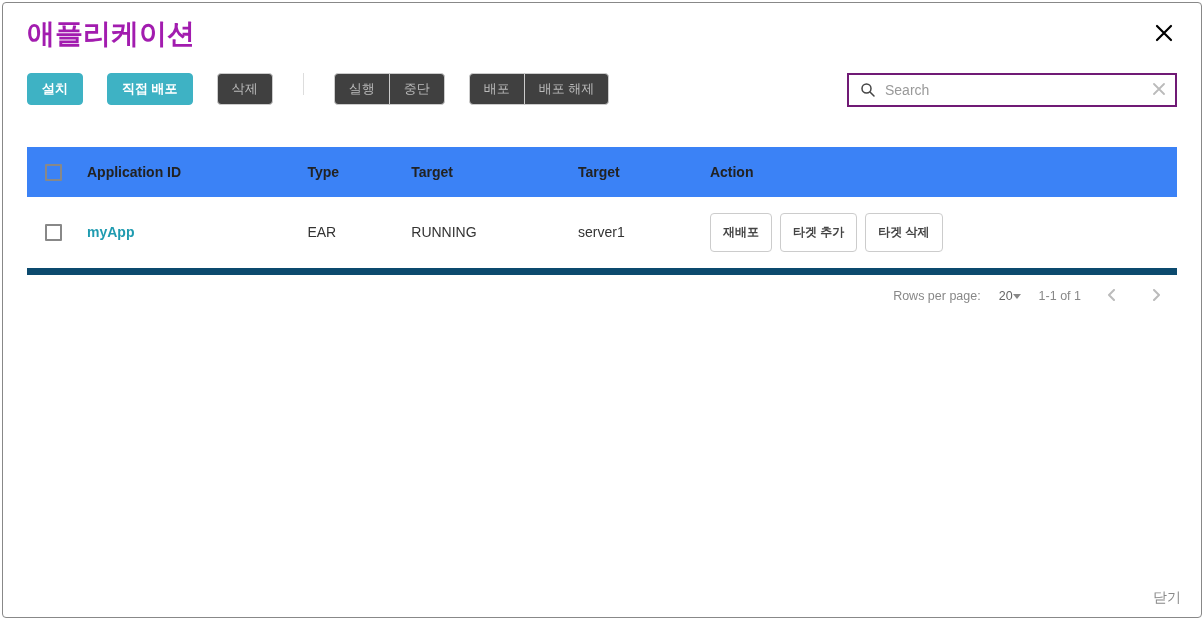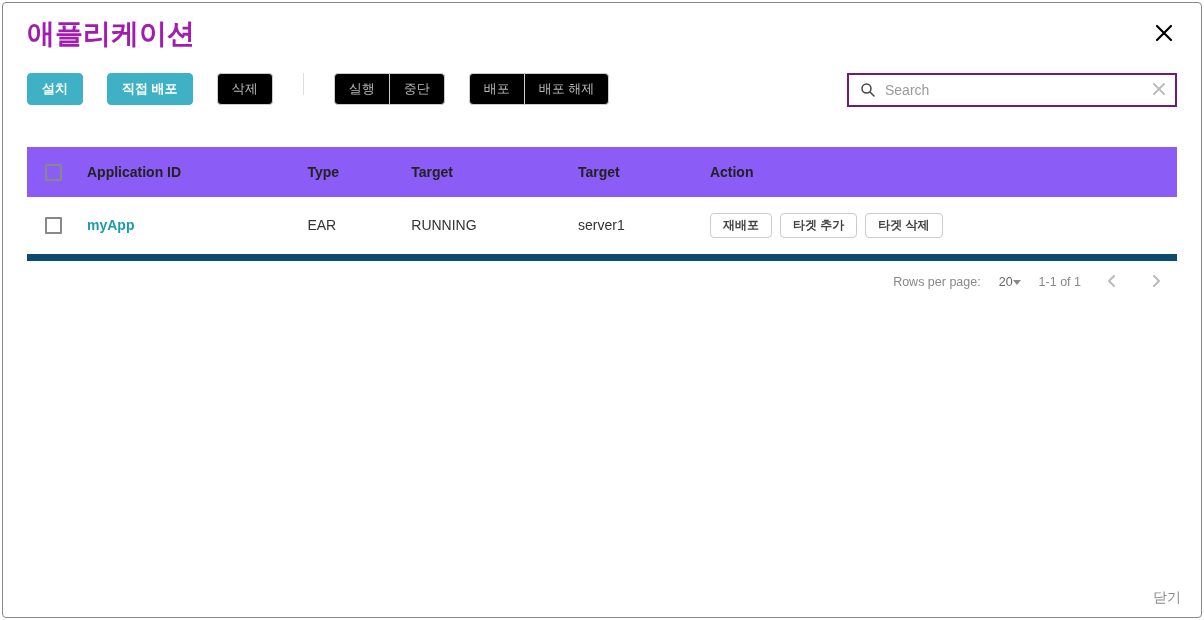--- a/index.html
+++ b/index.html
@@ -43,21 +43,21 @@
       overflow: auto;
     }
     .toolbar {
       display: flex;
       align-items: flex-start;
       gap: 24px;
       margin-bottom: 40px;
     }
     .btn {
       border: 1px solid #ccc;
-      background: #000000;
+      background: #404040;
       border-radius: 4px;
       padding: 0 14px;
       height: 32px;
       font-size: 13px;
       cursor: pointer;
       color: #bbb;
       font-family: inherit;
     }
     .btn.primary {
       background: #3eb2c4;
@@ -104,21 +104,21 @@
     .search-clear {
       color: #bbb;
       font-size: 16px;
       cursor: pointer;
     }
     table.app-table {
       width: 100%;
       border-collapse: collapse;
     }
     .app-table thead tr {
-      background: #8b5cf6;
+      background: #3b82f6;
     }
     .app-table th {
       text-align: left;
       font-size: 14px;
       font-weight: 700;
       color: #222;
       padding: 16px 12px;
     }
     .app-table td {
       font-size: 14px;
@@ -148,21 +148,21 @@
     .row-actions {
       display: flex;
       gap: 8px;
       justify-content: flex-start;
     }
     .row-btn {
       border: 1px solid #ccc;
       background: #fff;
       border-radius: 4px;
       padding: 0 12px;
-      height: 25px;
+      height: 39px;
       font-size: 12px;
       color: #444;
       font-weight: 600;
       cursor: pointer;
       font-family: inherit;
     }
     .pagination {
       display: flex;
       align-items: center;
       justify-content: flex-end;

